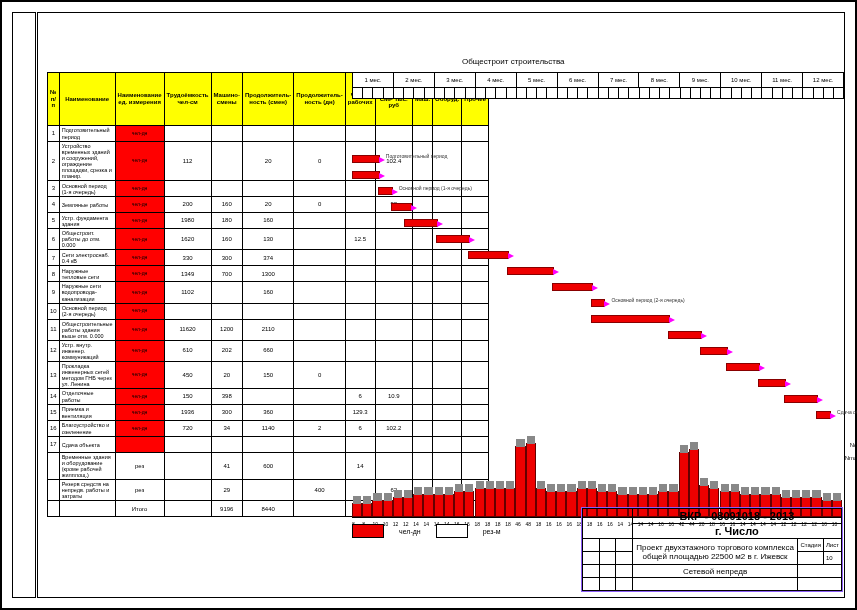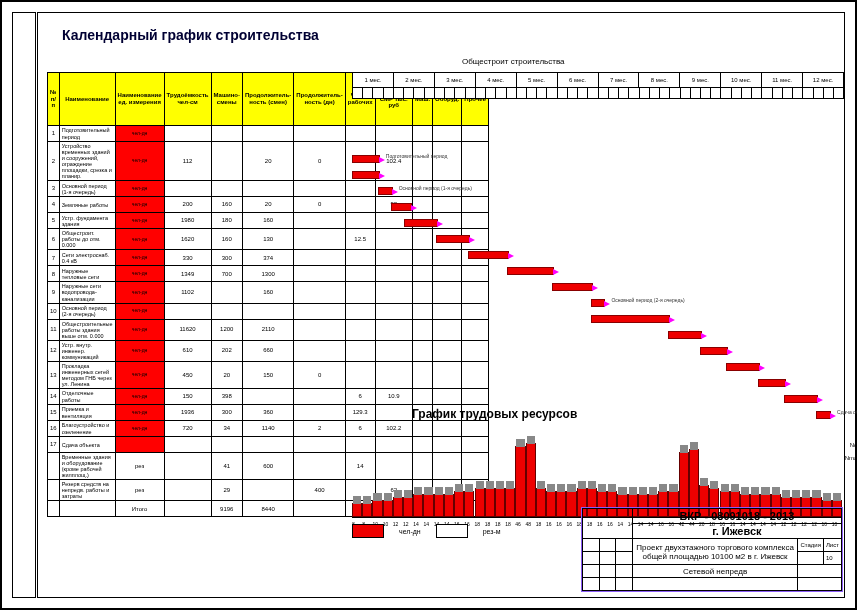--- a/index.html
+++ b/index.html
@@ -43,21 +43,20 @@
 <body>
 <div class="sheet">
 <div class="side-margin">
       <div></div>
       <div></div>
       <div></div>
       <div></div>
     </div>
 <div class="inner"></div>
 
-<div class="title">Календарный график строительства</div>
 <div class="gantt-title">Общестроит строительства</div>
 
 <div class="table-wrap">
 <table class="tasks">
         <thead>
           <tr id="hdr">
             <th>№ п/п</th>
             <th>Наименование</th>
             <th>Наименование ед. измерения</th>
             <th>Трудоёмкость чел-см</th>
@@ -439,21 +438,20 @@
         <div class="bar" style="left: 315.921px; width: 32.2368px; top: 230px;"></div>
         <div class="bar" style="left: 348.158px; width: 25.7895px; top: 246px;"></div>
         <div class="bar" style="left: 373.947px; width: 32.2368px; top: 262px;"></div>
         <div class="bar" style="left: 406.184px; width: 25.7895px; top: 278px;"></div>
         <div class="bar" style="left: 431.974px; width: 32.2368px; top: 294px;"></div>
         <div class="bar" style="left: 464.211px; width: 12.8947px; top: 310px;"></div>
         <div class="barlbl" style="left: 485.105px; top: 308px;">Сдача объекта</div>
       </div>
 </div>
 
-<div class="res-title">График трудовых ресурсов</div>
 <div class="res-chart" id="reschart">
   <span style="position:absolute;right:-40px;top:5px;font-size:6px">Nср=12 чел</span>
   <span style="position:absolute;right:-40px;top:18px;font-size:6px">Nmax=48 чел</span>
 <div class="rbar" style="left: 0px; height: 12px; width: 8.20833px;">
         <div class="top"></div>
       </div>
       <div style="position: absolute; bottom: -10px; font-size: 5px; left: 0px;">8</div>
       <div class="rbar" style="left: 10.2083px; height: 12px; width: 8.20833px;">
         <div class="top"></div>
       </div>
@@ -652,27 +650,27 @@
 </div>
 
 <div class="stamp">
 <table>
 <tbody>
           <tr>
             <td colspan="3" rowspan="2" style="width:90px"></td>
             <td colspan="4" class="big">ВКР - 08091018 - 2013</td>
           </tr>
 <tr>
-            <td colspan="4" class="big">г. Ижевск</td>
+            <td colspan="4" class="big">г. Число</td>
           </tr>
 <tr>
             <td></td>
             <td></td>
             <td></td>
-            <td colspan="2" rowspan="2" class="med">Проект двухэтажного торгового комплекса общей площадью 10100 м2 в г. Ижевск</td>
+            <td colspan="2" rowspan="2" class="med">Проект двухэтажного торгового комплекса общей площадью 22500 м2 в г. Ижевск</td>
             <td>Стадия</td>
             <td>Лист</td>
           </tr>
 <tr>
             <td></td>
             <td></td>
             <td></td>
             <td></td>
             <td>10</td>
           </tr>

